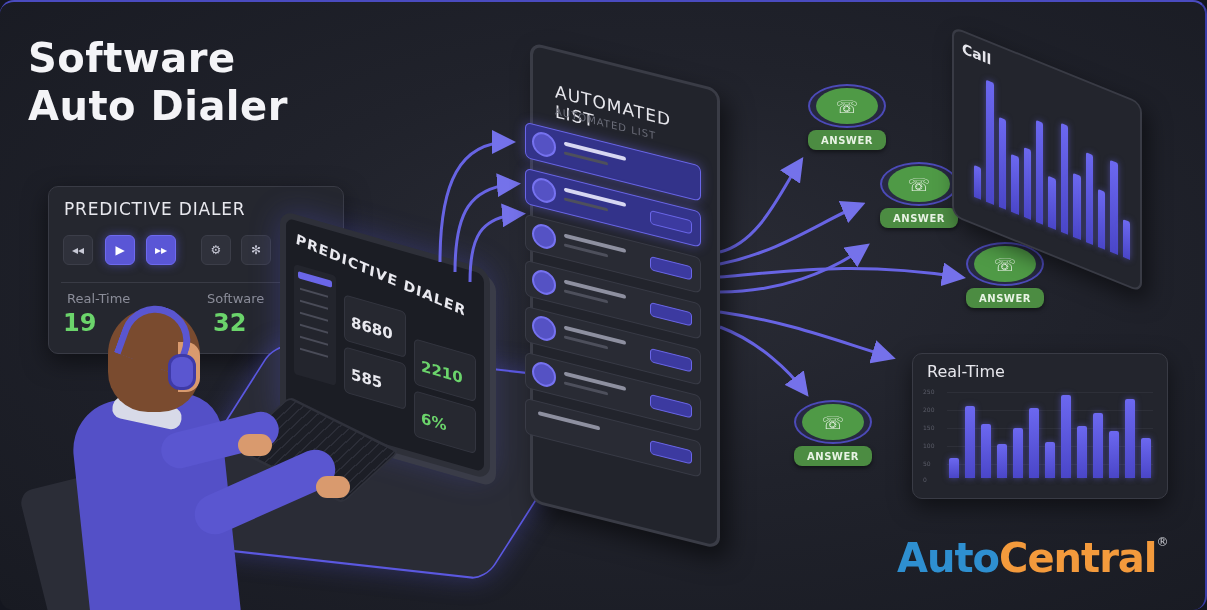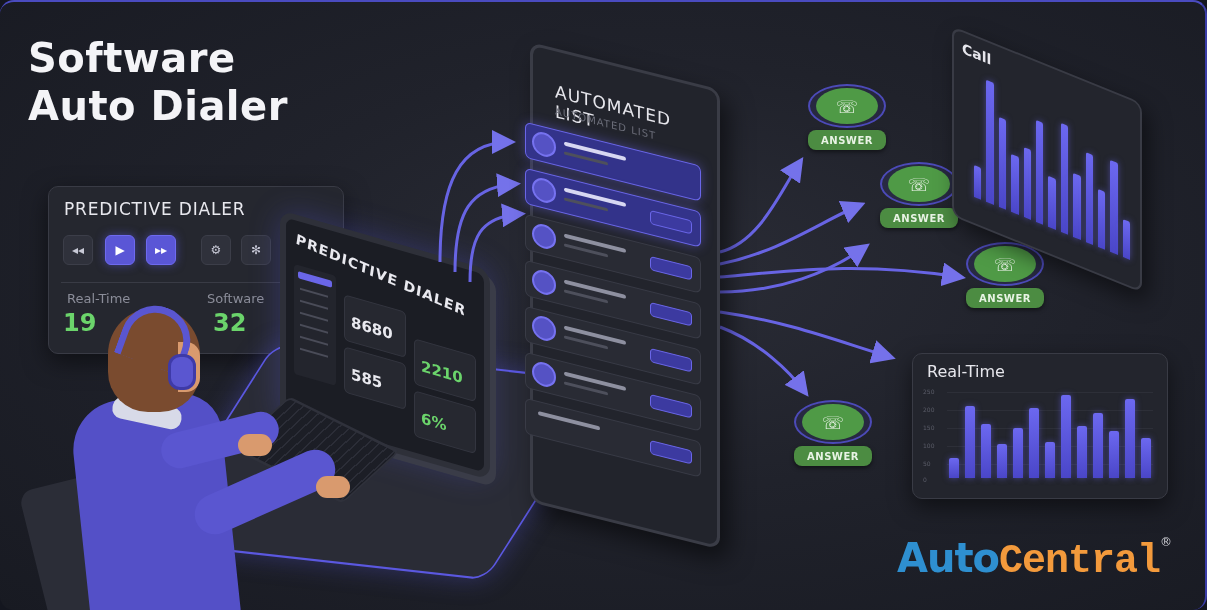--- a/index.html
+++ b/index.html
@@ -102,21 +102,21 @@
     position: absolute; left: 912px; top: 351px; width: 256px; height: 146px;
     background: #23252d; border: 1px solid #393b45; border-radius: 10px; box-shadow: 0 8px 22px rgba(0,0,0,0.5);
   }
   .rt-chart .chart-title { left: 14px; top: 8px; font-size: 16px; font-weight: normal; }
   .rt-chart .bars { left: 36px; right: 16px; top: 34px; bottom: 20px; gap: 6px; }
   .ytick { position: absolute; left: 10px; font-size: 6px; color: #5a5c68; }
   .gridline { position: absolute; left: 34px; right: 14px; height: 1px; background: #2d2f38; }
   
   .logo { position: absolute; left: 897px; top: 533px; font-size: 40px; font-weight: bold; letter-spacing: -1px; }
   .logo .ring { color: #2e8fd0; }
-  .logo .central { color: #f39a3c; font-family: Liberation Mono, monospace; }
+  .logo .central { color: #f39a3c; }
   .logo sup { font-size: 12px; color: #cfd0d6; font-weight: normal; vertical-align: top; }
 </style>
 </head>
 <body>
 
 <div class="frame">
 
   <div class="title">
     <div>Software</div>
     <div>Auto Dialer</div>

